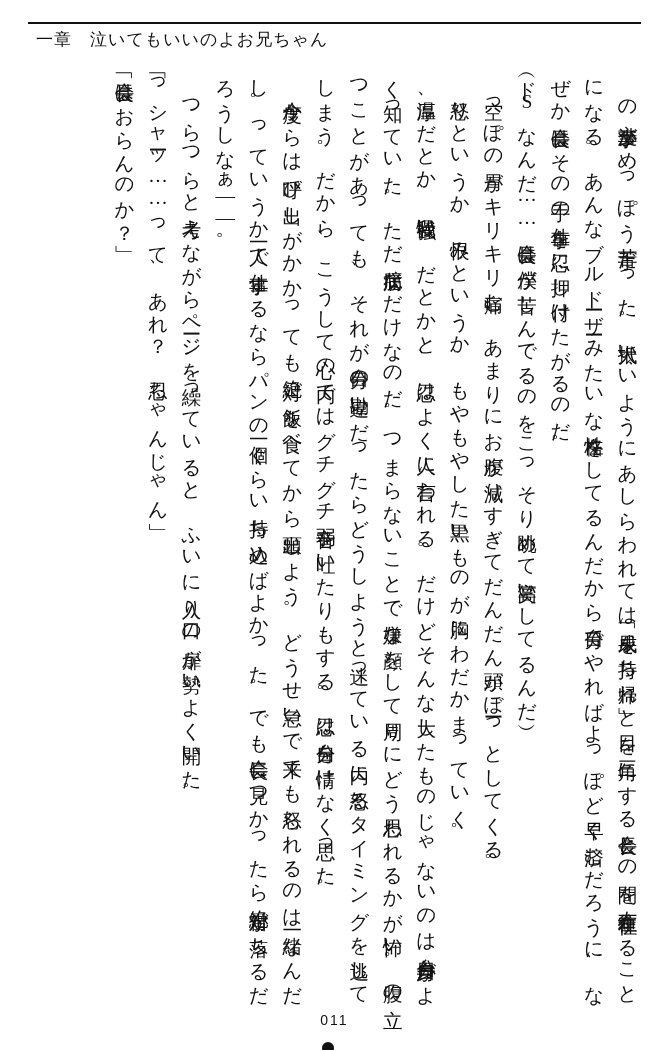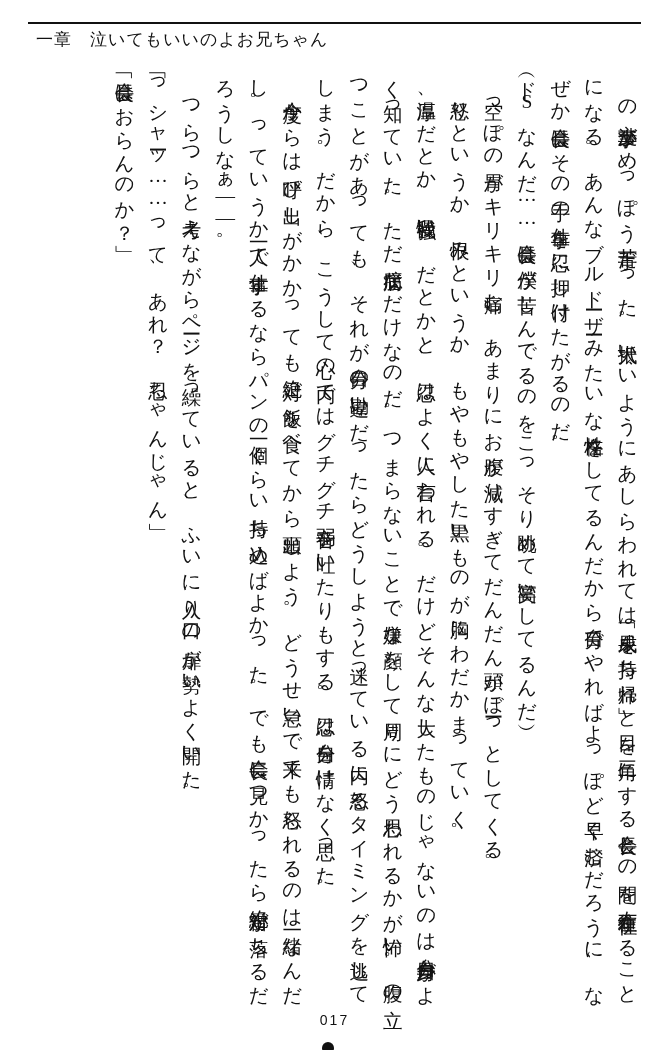--- a/index.html
+++ b/index.html
@@ -118,16 +118,16 @@
       <p>空っぽの胃がキリキリ痛む。あまりにお腹が減りすぎてだんだん頭がぼーっとしてくる。</p>
       <p>怒りというか、恨みというか、もやもやした黒いものが胸にわだかまっていく。</p>
       <p>温厚、だとか、我慢強い、だとかと、忍はよく人に言われる。だけどそんな大したものじゃないのは自分自身がよく知っていた。ただ臆病なだけなのだ。つまらないことで嫌な顔をして周りにどう思われるかが怖い。腹の立つことがあっても、それが自分の勘違いだったらどうしようと迷っている内に怒るタイミングを逃してしまう。だから、こうして心の内ではグチグチ弱音を吐いたりもする。忍は自分を情けなく思った。</p>
       <p>今度からは呼び出しがかかっても絶対ご飯を食べてから出頭しよう。どうせ急いで来ても怒られるのは一緒なんだし。っていうか一人で仕事するならパンの一個ぐらい持ち込めばよかった。でも会長に見つかったら絶対雷が落ちるだろうしなぁ――。</p>
       <p>つらつらと考えながらページを繰っていると、ふいに入り口の扉が勢いよく開いた。</p>
       <p class="noindent">「っシャーッ……って、あれ？　忍ちゃんじゃん」</p>
       <p class="noindent">「会長はおらんのか？」</p>
     </div>
   </div>
 
-  <div class="folio">017</div>
+  <div class="folio">011</div>
   <div class="edge-mark"></div>
 
 </div>
 
 </body></html>

